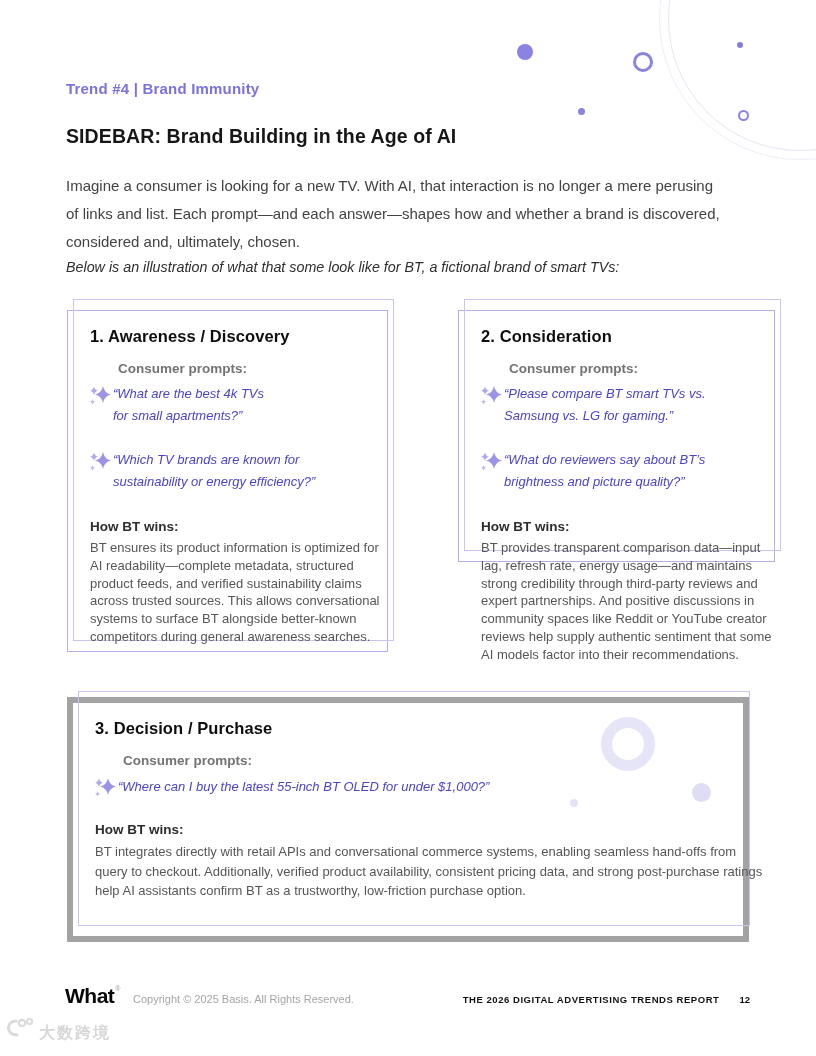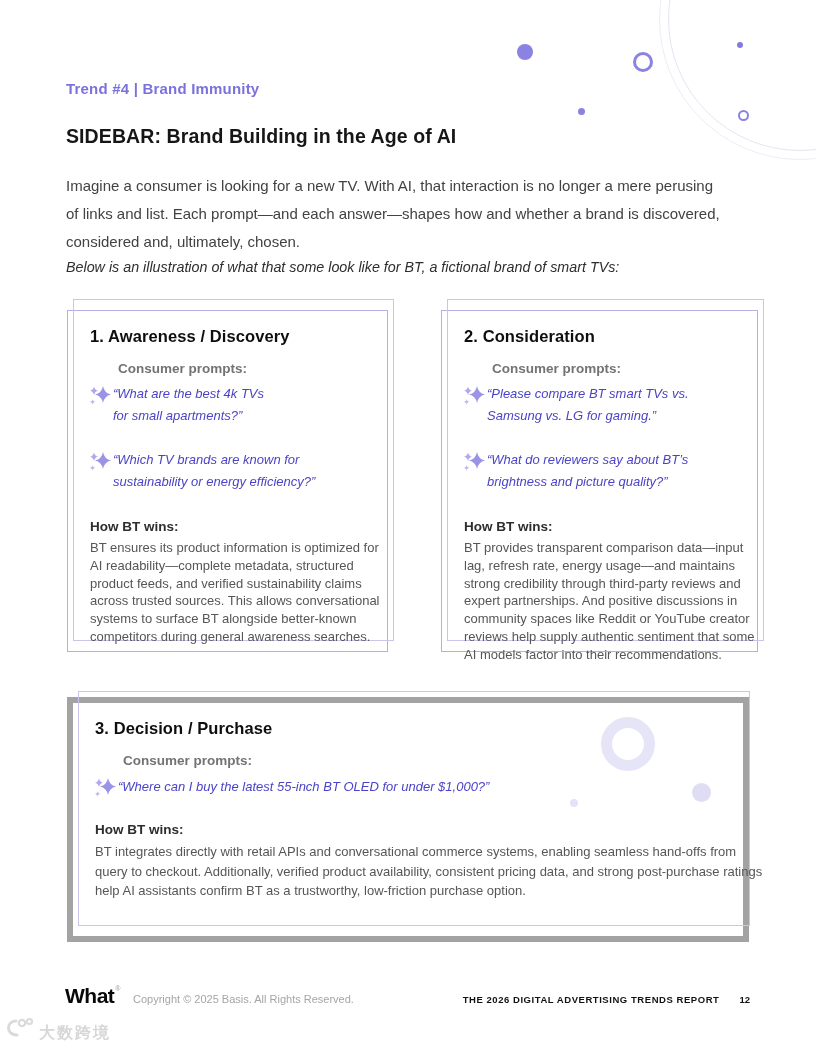--- a/index.html
+++ b/index.html
@@ -45,25 +45,25 @@
     font-size: 15px; line-height: 28px; color: #424242;
   }
   .intro-note {
     position: absolute; left: 66px; top: 259px; width: 680px; z-index: 2;
     font-size: 14.3px; font-style: italic; color: #2e2e2e;
   }
 
   
   .cards-row {
     position: absolute; left: 67px; top: 310px; width: 682px; height: 342px;
-    display: flex; gap: 53px; z-index: 1;
+    display: flex; gap: 70px; z-index: 1;
   }
   .card { position: relative; border: 1px solid #b5afe5; background: transparent; }
   .card-1 { width: 321px; height: 342px; }
-  .card-2 { width: 317px; height: 342px; }
+  .card-2 { width: 317px; height: 252px; }
   .card-3 {
     position: absolute; left: 67px; top: 697px; width: 682px; height: 245px;
     border: 6px solid #a3a3a3; z-index: 1;
   }
   .card-outline {
     position: absolute; inset: -1px;
     transform: translate(6px, -11px);
     border: 1px solid #cac5ef;
     pointer-events: none;
   }

